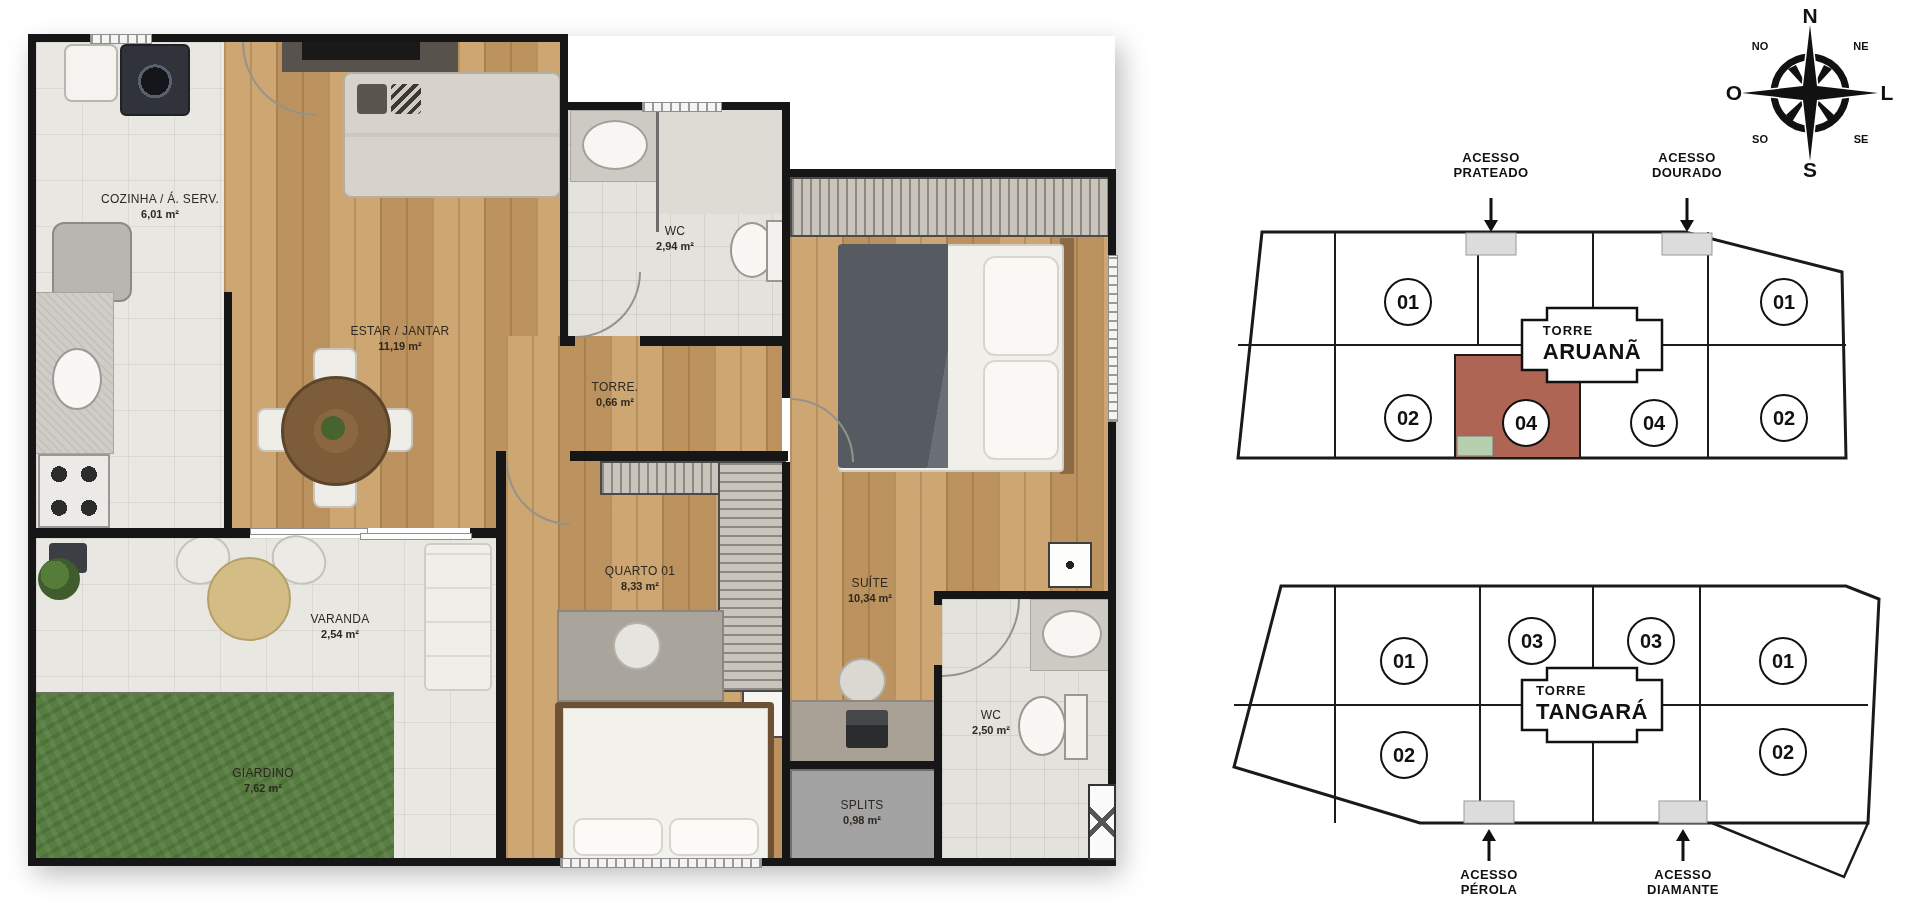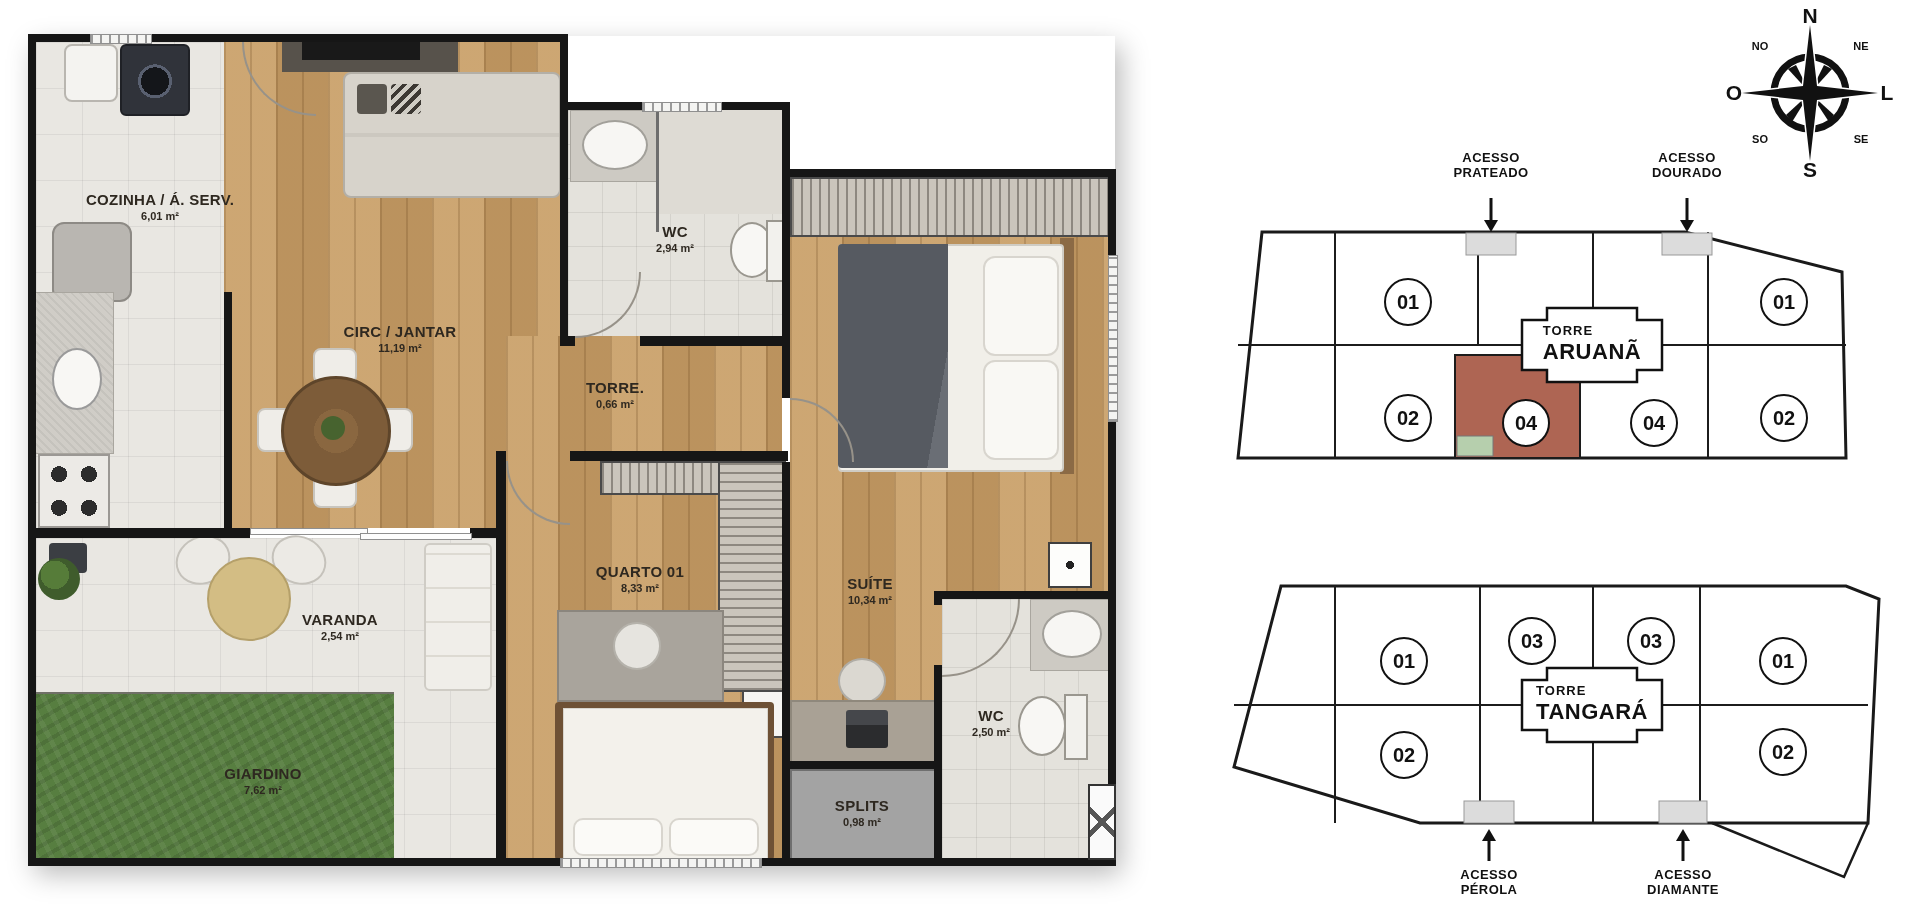--- a/index.html
+++ b/index.html
@@ -21,21 +21,21 @@
   .arc-bl{border-right:none;border-top:none;border-radius:0 0 0 100%;}
   .arc-br{border-left:none;border-top:none;border-radius:0 0 100% 0;}
   .arc-tr{border-left:none;border-bottom:none;border-radius:0 100% 0 0;}
   .win{position:absolute;z-index:6;background:#f4f4f2;border:1px solid #8f8f8f;background-image:repeating-linear-gradient(90deg,#9a9a9a 0 2px,transparent 2px 9px);}
   .win-v{background-image:repeating-linear-gradient(0deg,#9a9a9a 0 2px,transparent 2px 9px);}
   .win-x{position:absolute;z-index:6;background:
       linear-gradient(45deg,transparent 46%,#555 46% 54%,transparent 54%),
       linear-gradient(-45deg,transparent 46%,#555 46% 54%,transparent 54%),#fafafa;border:2px solid #333;}
   .sdoor{position:absolute;z-index:6;background:#fdfdfd;border:1px solid #8f8f8f;}
   .rl{position:absolute;z-index:7;transform:translate(-50%,-50%);text-align:center;color:#2e2820;white-space:nowrap;}
-  .rl-name{display:block;font-size:15px;font-weight:700;letter-spacing:.3px;}
+  .rl-name{display:block;font-size:12px;font-weight:400;letter-spacing:.3px;}
   .rl-area{display:block;font-size:11px;font-weight:600;margin-top:2px;}
   
   .compass{position:absolute;left:1725px;top:5px;width:170px;height:175px;}
   .cletter{position:absolute;transform:translate(-50%,-50%);font-weight:700;color:#111;}
   .c-big{font-size:21px;} .c-small{font-size:11px;}
   
   .tower{position:absolute;}
   .t-aruana{left:1230px;top:140px;width:645px;height:325px;}
   .t-tangara{left:1230px;top:555px;width:660px;height:353px;}
   .tsvg{position:absolute;left:0;top:0;}
@@ -165,21 +165,21 @@
     <div class="win" style="left:535px;top:828px;width:200px;height:8px;"></div>
     <div class="win-x" style="left:1063px;top:754px;width:24px;height:72px;"></div>
     <div class="sdoor" style="left:225px;top:498px;width:116px;height:5px;"></div>
     <div class="sdoor" style="left:335px;top:503px;width:110px;height:5px;"></div>
 
     <div class="rl" style="left:135px;top:176px;">
       <span class="rl-name">COZINHA / Á. SERV.</span>
       <span class="rl-area">6,01 m²</span>
     </div>
     <div class="rl" style="left:375px;top:308px;">
-      <span class="rl-name">CIRC / JANTAR</span>
+      <span class="rl-name">ESTAR / JANTAR</span>
       <span class="rl-area">11,19 m²</span>
     </div>
     <div class="rl" style="left:650px;top:208px;">
       <span class="rl-name">WC</span>
       <span class="rl-area">2,94 m²</span>
     </div>
     <div class="rl" style="left:590px;top:364px;">
       <span class="rl-name">TORRE.</span>
       <span class="rl-area">0,66 m²</span>
     </div>

